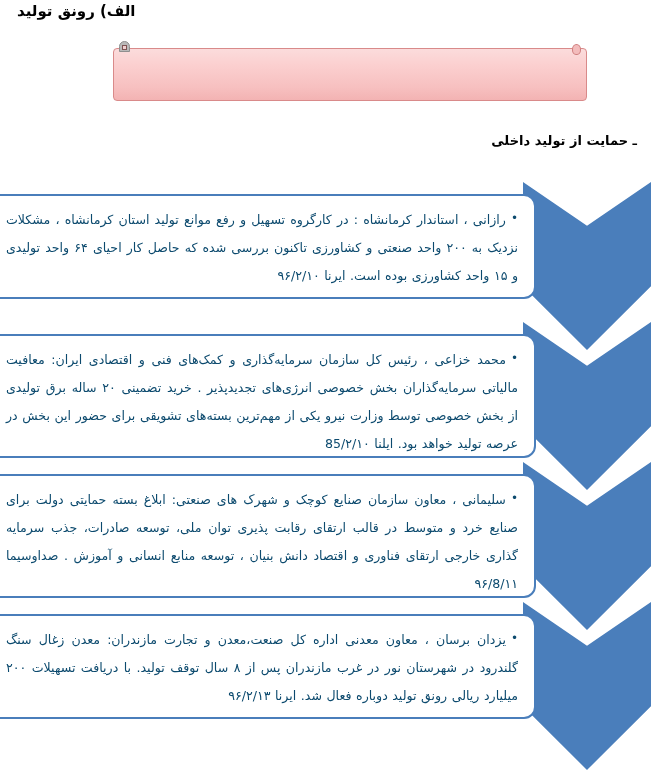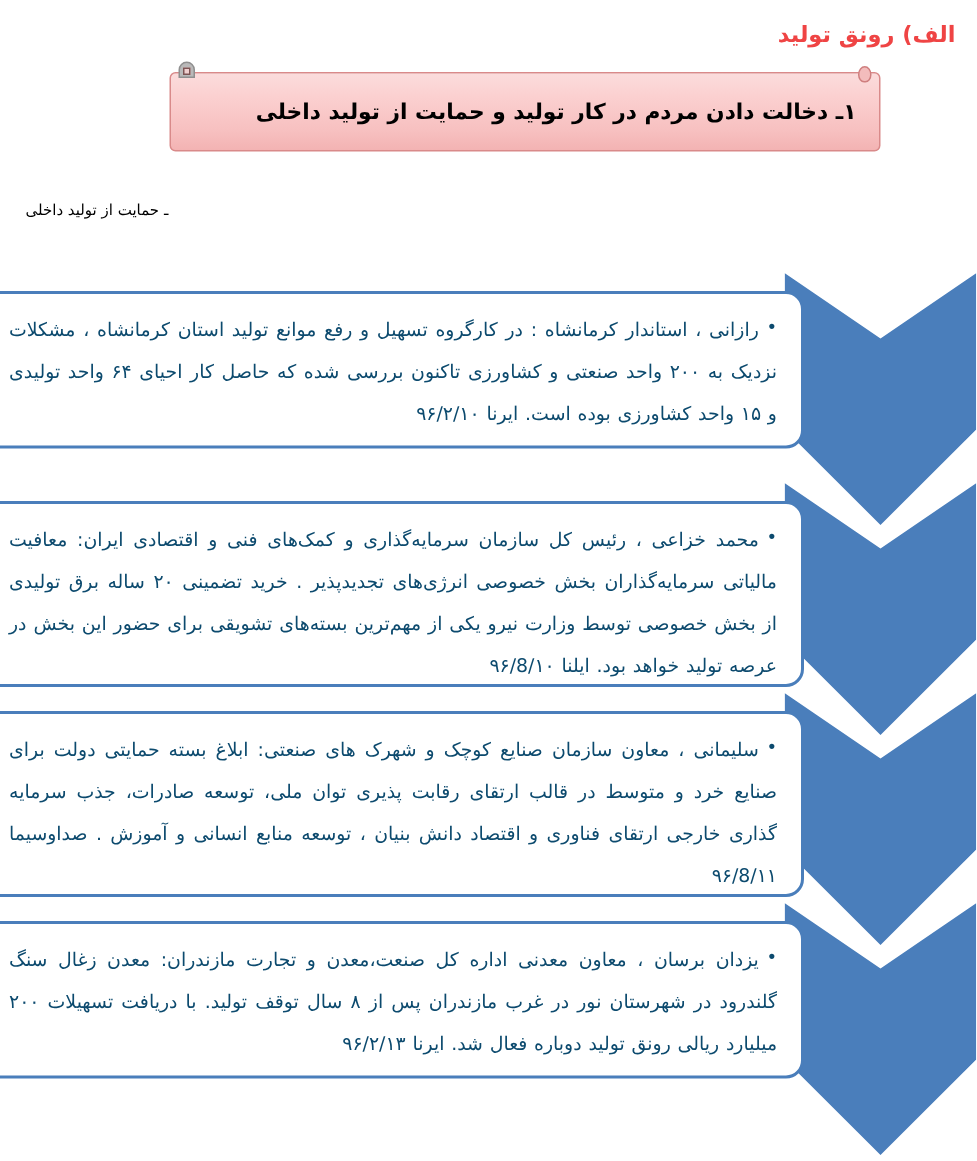--- a/index.html
+++ b/index.html
@@ -14,29 +14,29 @@
     position: relative;
     overflow: hidden;
     font-family: "DejaVu Sans", "Liberation Sans", sans-serif;
     color: #000000;
     direction: rtl;
   }
 
   
   .page-title {
     position: absolute;
-    top: 12px;
+    top: 0;
     right: 14px;
     width: 620px;
-    text-align: right;
+    text-align: left;
     font-size: 15px;
     font-weight: bold;
     letter-spacing: 0px;
     line-height: 22px;
-    color: #ef4444;
+    color: #000000;
     white-space: nowrap;
   }
 
   
   .pink-box-wrap {
     position: absolute;
     top: 48px;
     right: 64px;
     width: 474px;
     height: 53px;
@@ -90,23 +90,23 @@
     background: #f0cfcf;
     box-sizing: border-box;
   }
 
   
   .sub-heading {
     position: absolute;
     top: 131px;
     right: 14px;
     width: 620px;
-    text-align: left;
-    font-size: 10px;
-    font-weight: normal;
+    text-align: right;
+    font-size: 13px;
+    font-weight: bold;
     line-height: 20px;
     color: #000;
     white-space: nowrap;
   }
 
   
   .chevron-col {
     position: absolute;
     top: 188px;
     left: 0;
@@ -160,41 +160,40 @@
 </style>
 </head>
 <body>
 
 <div class="page-title">الف) رونق تولید</div>
 
 <div class="pink-box-wrap">
   <div class="pink-box"></div>
   <div class="handle tl"></div>
   <div class="handle tr"></div>
-  <div class="pink-box-text">۱ـ دخالت دادن مردم در کار تولید و حمایت از تولید داخلی</div>
 </div>
 
 <div class="sub-heading">ـ حمایت از تولید داخلی</div>
 
 <div class="chevron-col">
   <div class="chevron" style="top:-6px"></div>
   <div class="chevron" style="top:134px"></div>
   <div class="chevron" style="top:274px"></div>
   <div class="chevron" style="top:414px"></div>
 </div>
 
 <div class="content-box" id="box-0">
   <p class="content-text">
     <span class="bullet-dot">•</span><span>رازانی ، استاندار کرمانشاه : در کارگروه تسهیل و رفع موانع تولید استان  کرمانشاه ، مشکلات نزدیک به ۲۰۰ واحد صنعتی و کشاورزی تاکنون بررسی شده که حاصل کار احیای ۶۴ واحد تولیدی و ۱۵ واحد کشاورزی بوده است. ایرنا ۹۶/۲/۱۰</span>
   </p>
 </div>
 
 <div class="content-box" id="box-1">
   <p class="content-text">
-    <span class="bullet-dot">•</span><span>محمد خزاعی ، رئیس کل سازمان سرمایه‌گذاری و کمک‌های فنی و اقتصادی ایران: معافیت مالیاتی سرمایه‌گذاران بخش خصوصی انرژی‌های تجدیدپذیر . خرید تضمینی ۲۰ ساله برق تولیدی از بخش خصوصی توسط وزارت نیرو یکی از مهم‌ترین بسته‌های تشویقی برای حضور این بخش در عرصه تولید خواهد بود. ایلنا ۹۶/8/۱۰</span>
+    <span class="bullet-dot">•</span><span>محمد خزاعی ، رئیس کل سازمان سرمایه‌گذاری و کمک‌های فنی و اقتصادی ایران: معافیت مالیاتی سرمایه‌گذاران بخش خصوصی انرژی‌های تجدیدپذیر . خرید تضمینی ۲۰ ساله برق تولیدی از بخش خصوصی توسط وزارت نیرو یکی از مهم‌ترین بسته‌های تشویقی برای حضور این بخش در عرصه تولید خواهد بود. ایلنا 85/۲/۱۰</span>
   </p>
 </div>
 
 <div class="content-box" id="box-2">
   <p class="content-text">
     <span class="bullet-dot">•</span><span>سلیمانی ، معاون سازمان صنایع کوچک و شهرک های صنعتی: ابلاغ بسته حمایتی دولت برای صنایع خرد و متوسط در قالب ارتقای رقابت پذیری توان ملی، توسعه صادرات، جذب سرمایه گذاری خارجی ارتقای فناوری و اقتصاد دانش بنیان ، توسعه منابع انسانی و آموزش . صداوسیما ۹۶/8/۱۱</span>
   </p>
 </div>
 
 <div class="content-box" id="box-3">

